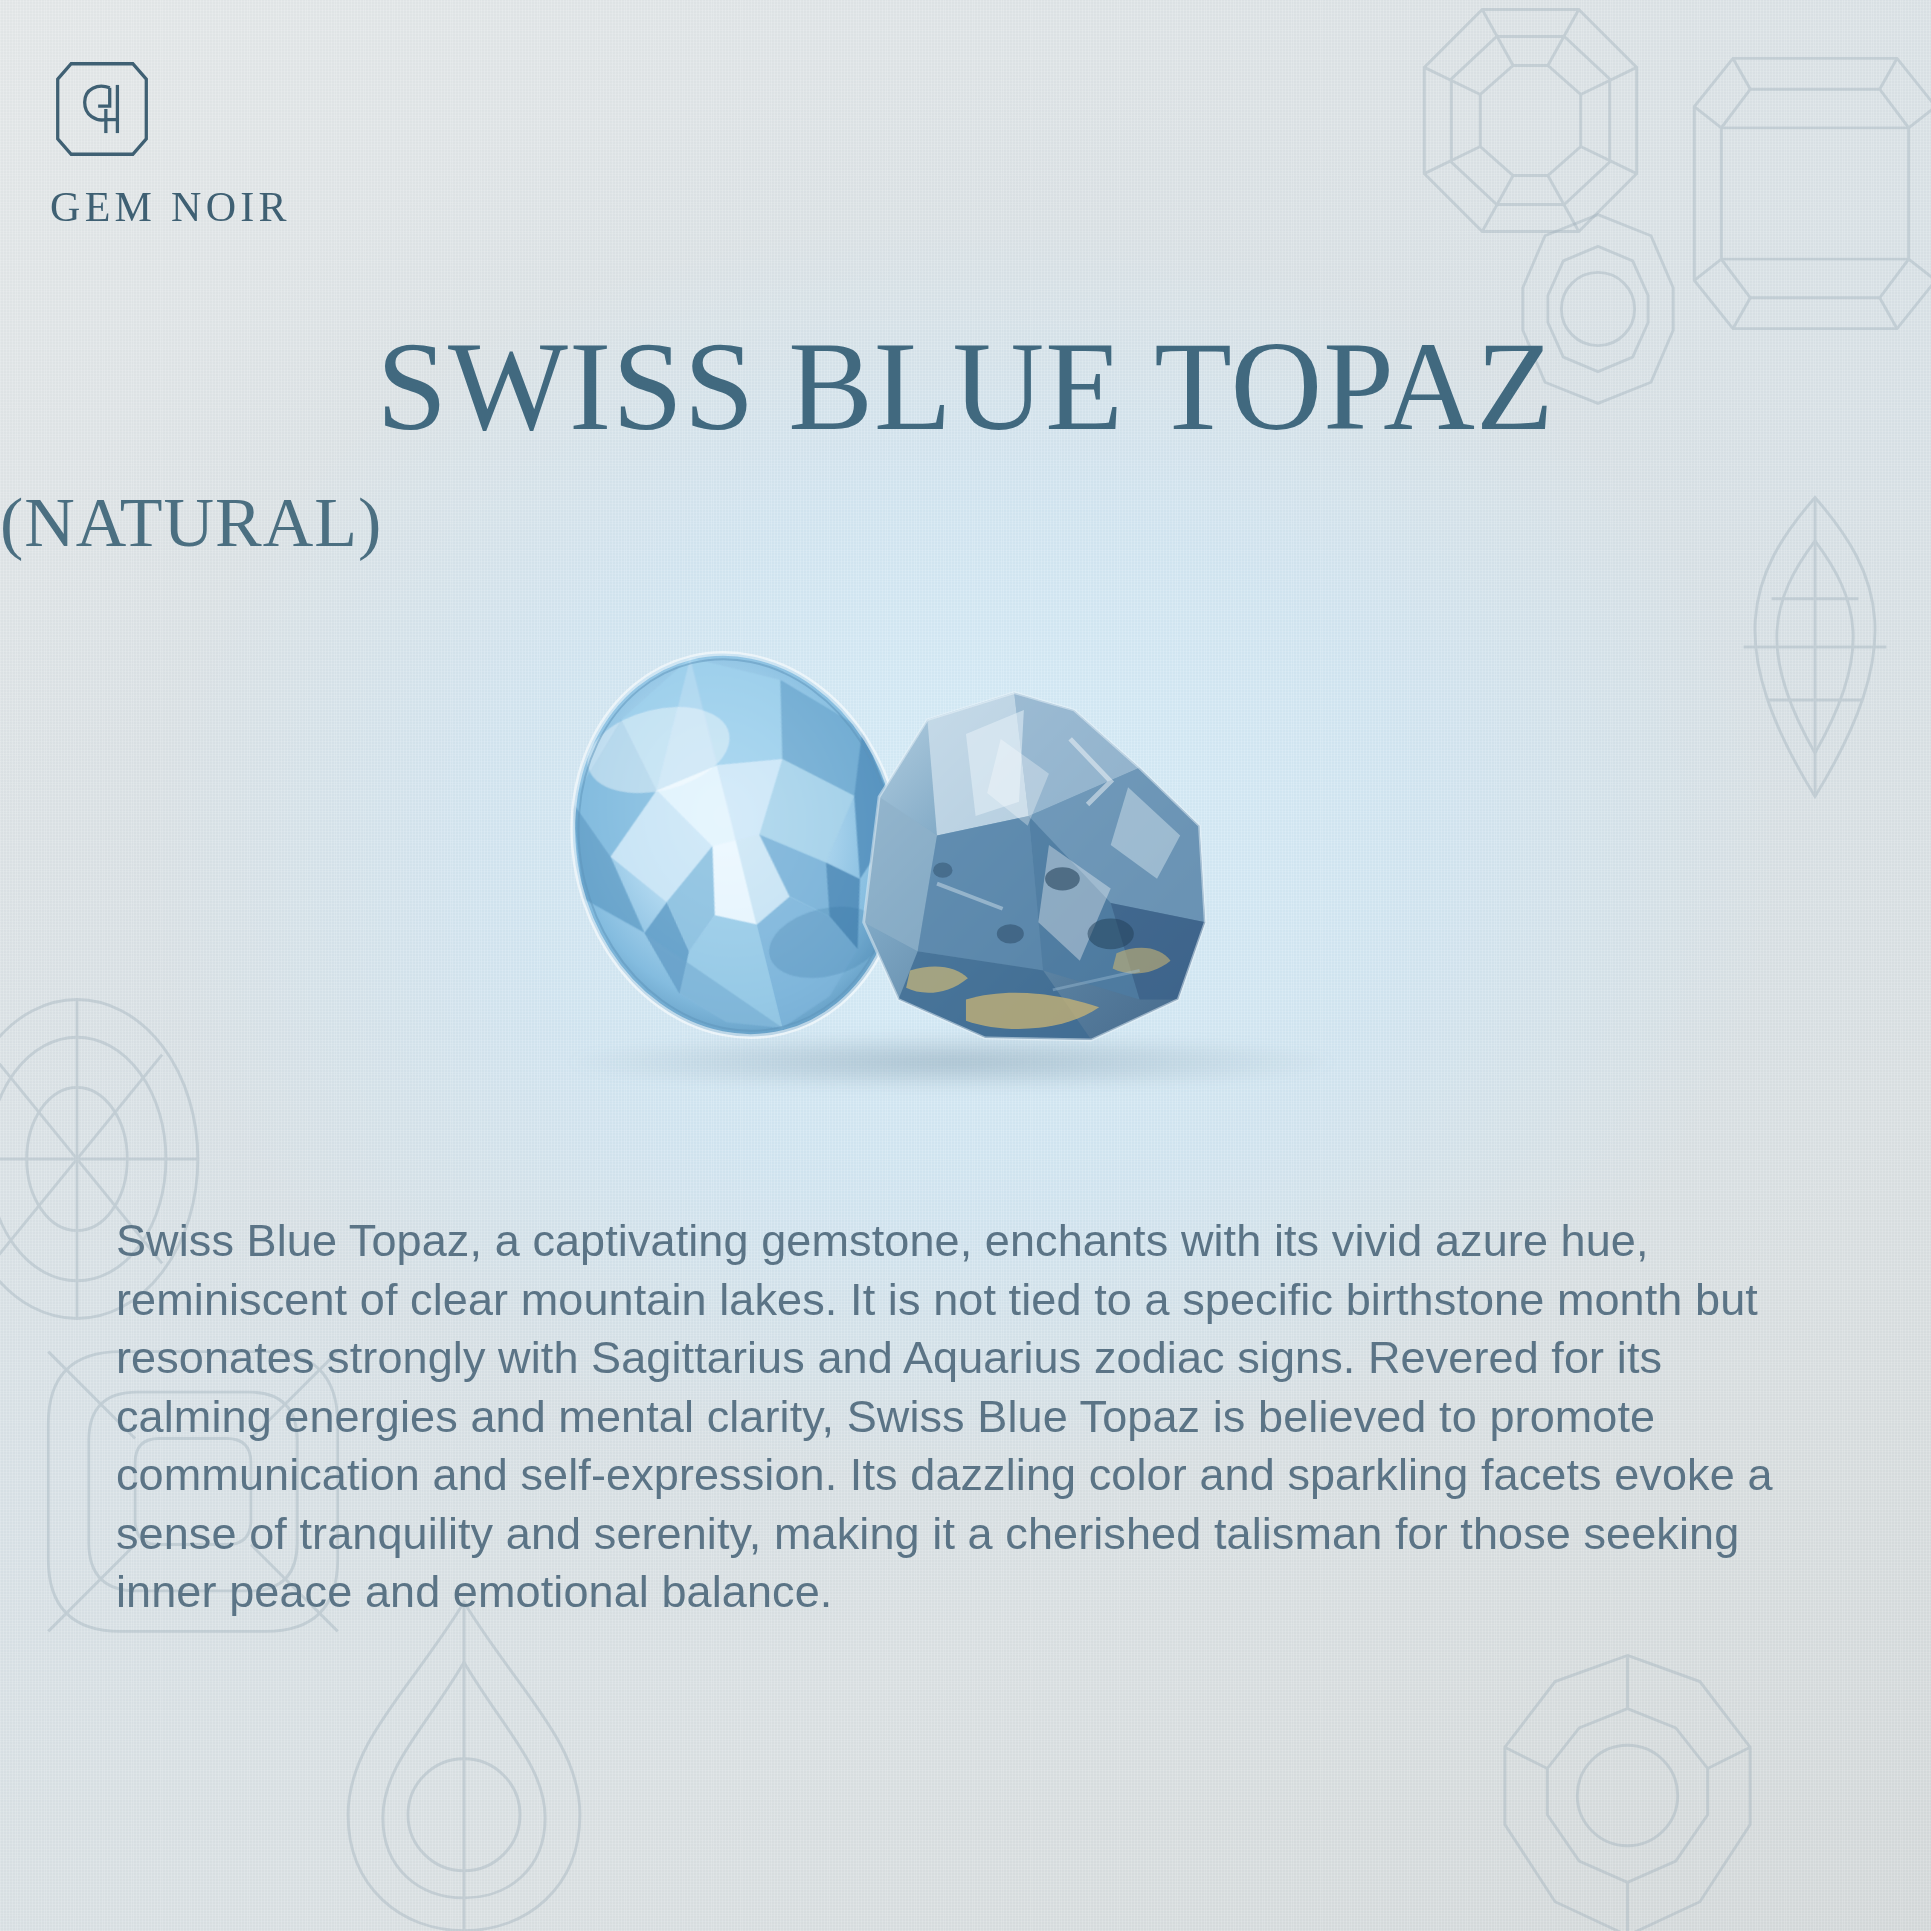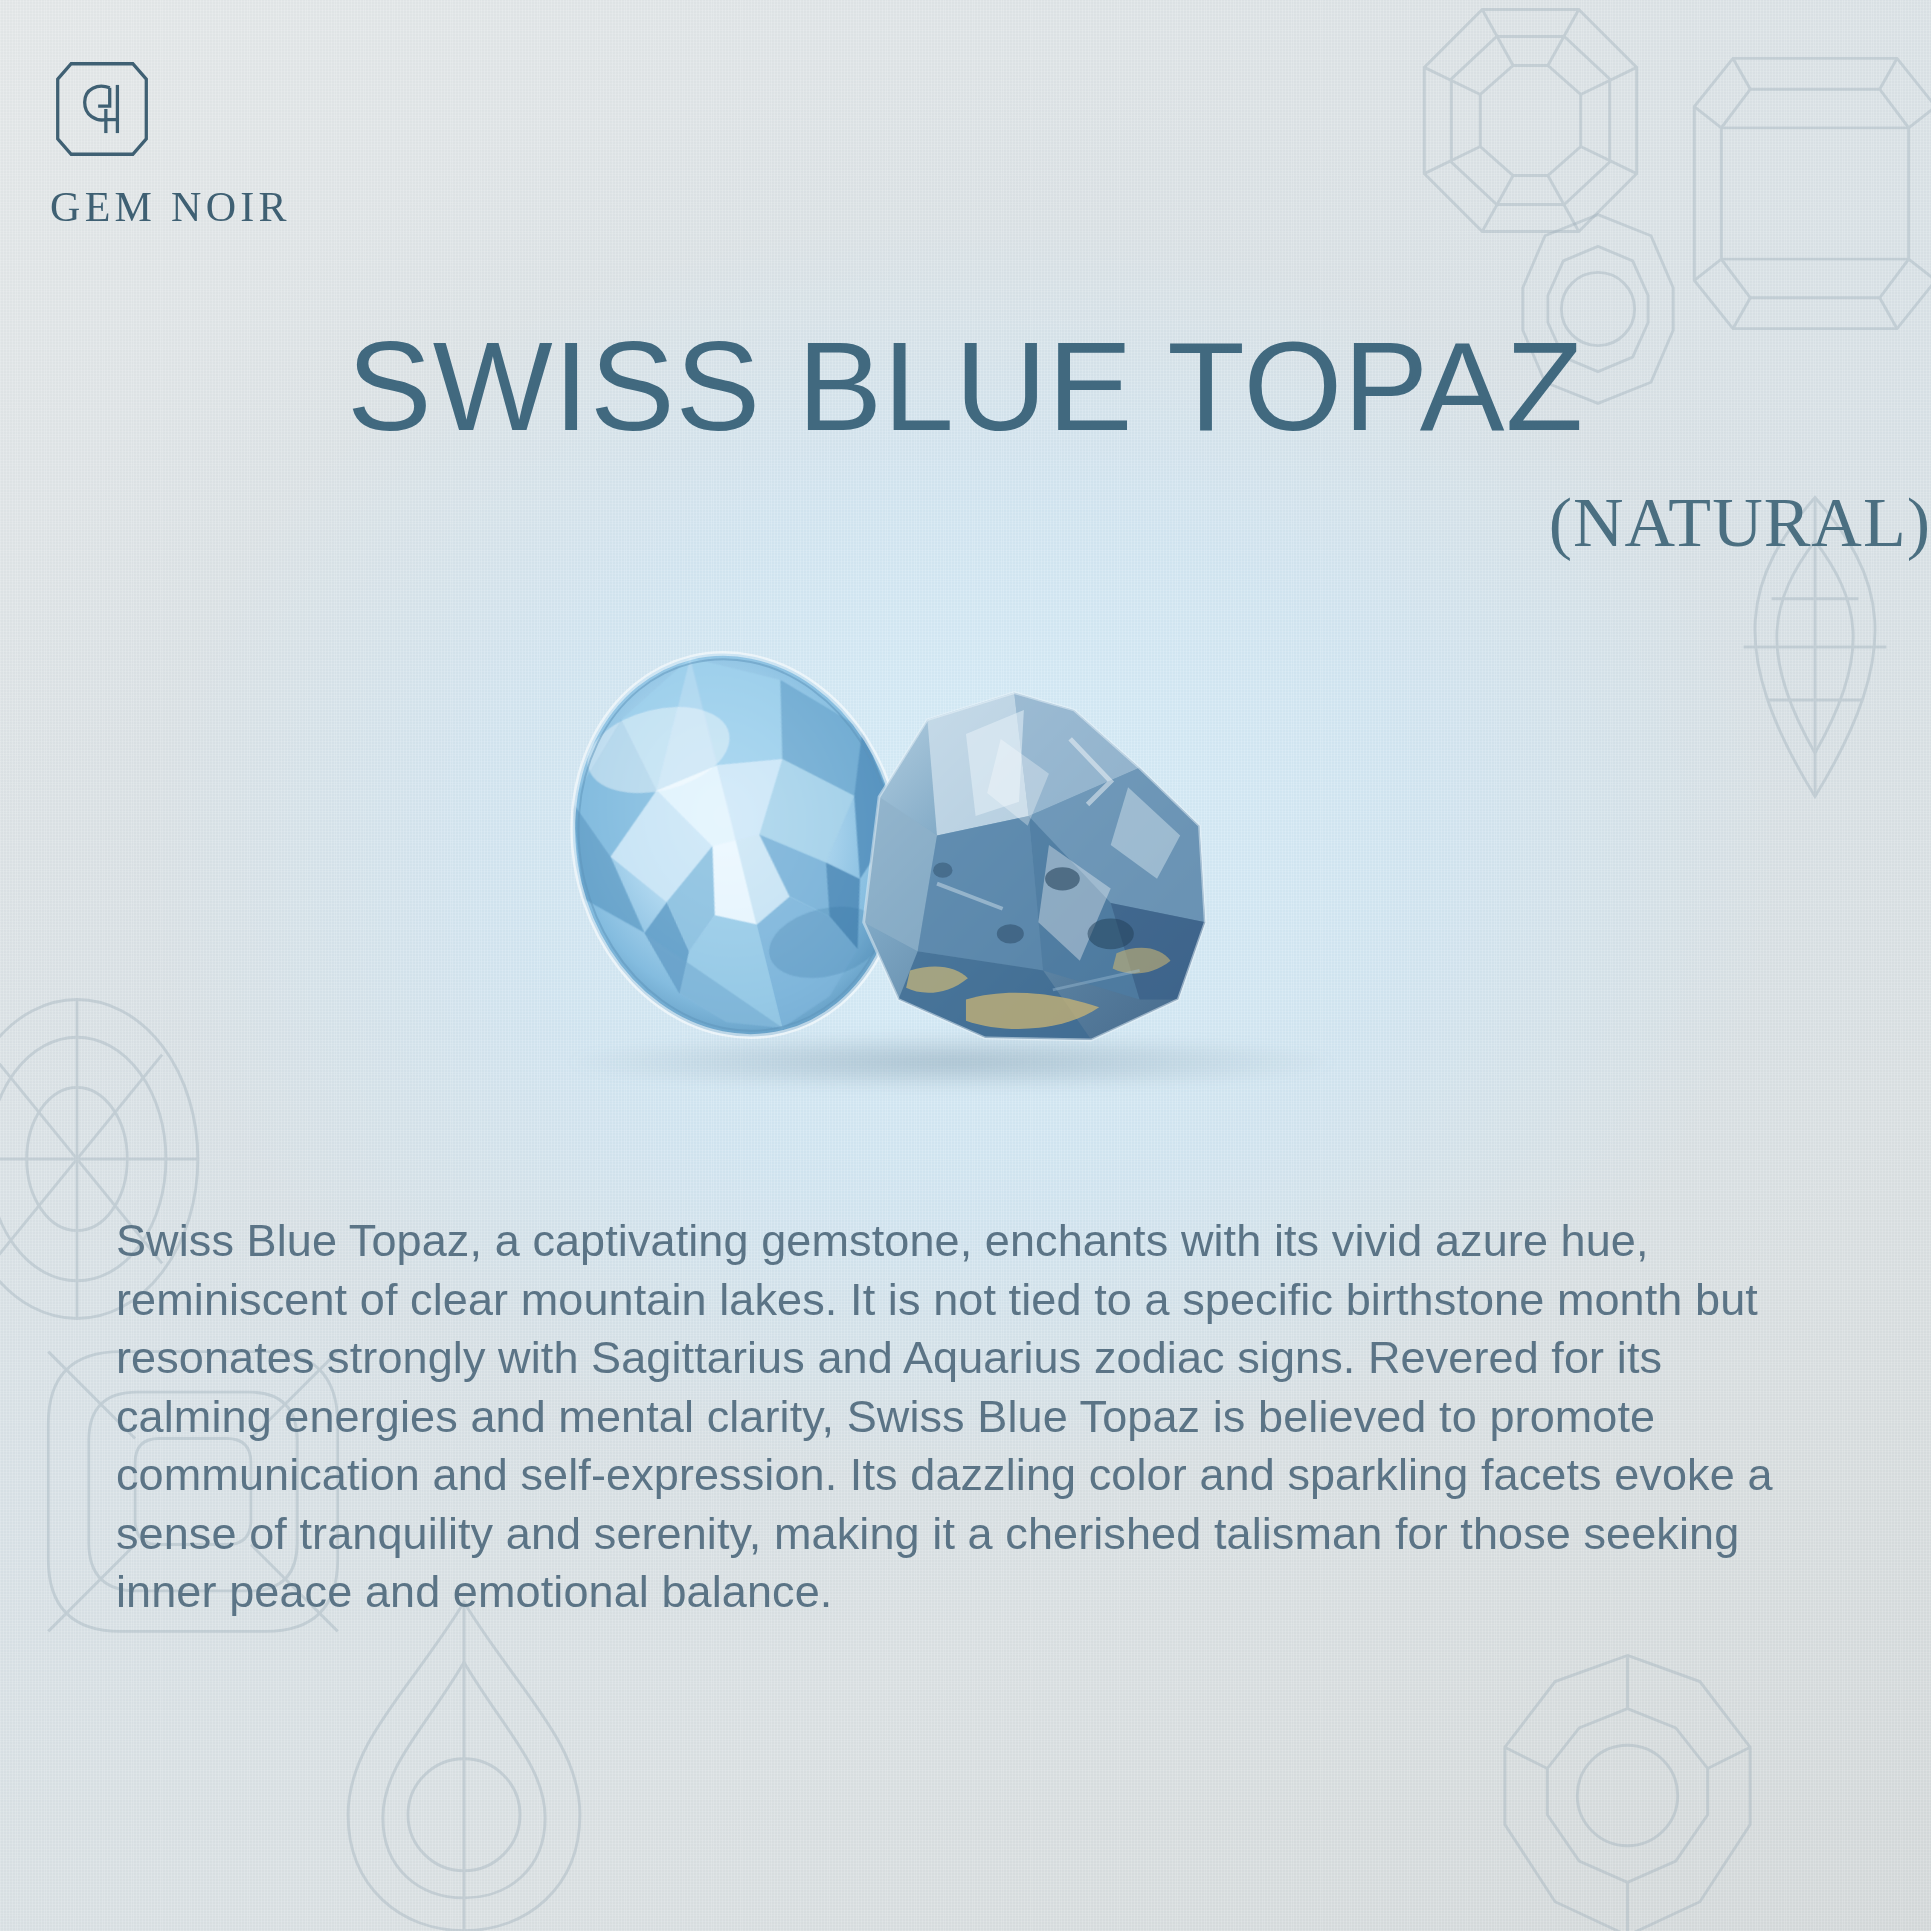--- a/index.html
+++ b/index.html
@@ -71,33 +71,33 @@
     white-space: nowrap;
   }
 
   
   .title {
     position: absolute;
     top: 323px;
     left: 0;
     width: 1931px;
     text-align: center;
-    font-family: Liberation Sans, sans-serif;
+    font-family: Liberation Serif, serif;
     font-size: 127px;
     line-height: 1.0;
     letter-spacing: 1px;
     color: #41697f;
     font-weight: 400;
   }
   .subtitle {
     position: absolute;
     top: 483px;
     left: 0;
     width: 1931px;
-    text-align: right;
+    text-align: left;
     font-family: "Liberation Serif", serif;
     font-size: 70px;
     letter-spacing: 1px;
     color: #4b6f81;
     font-weight: 400;
   }
 
   
   .gem-stage {
     position: absolute;

